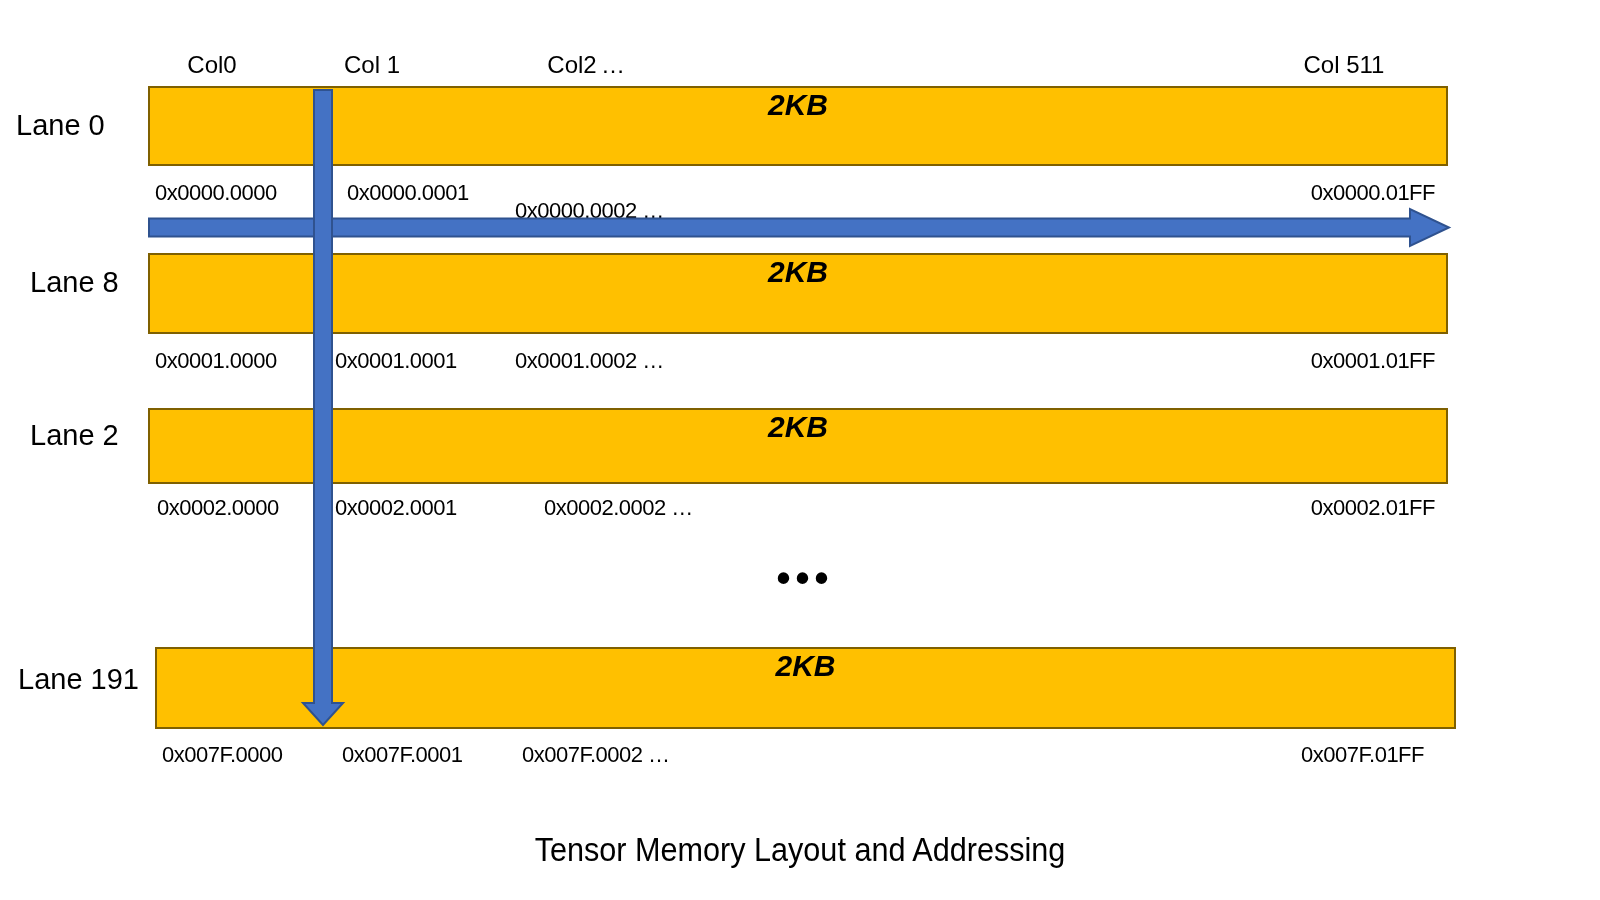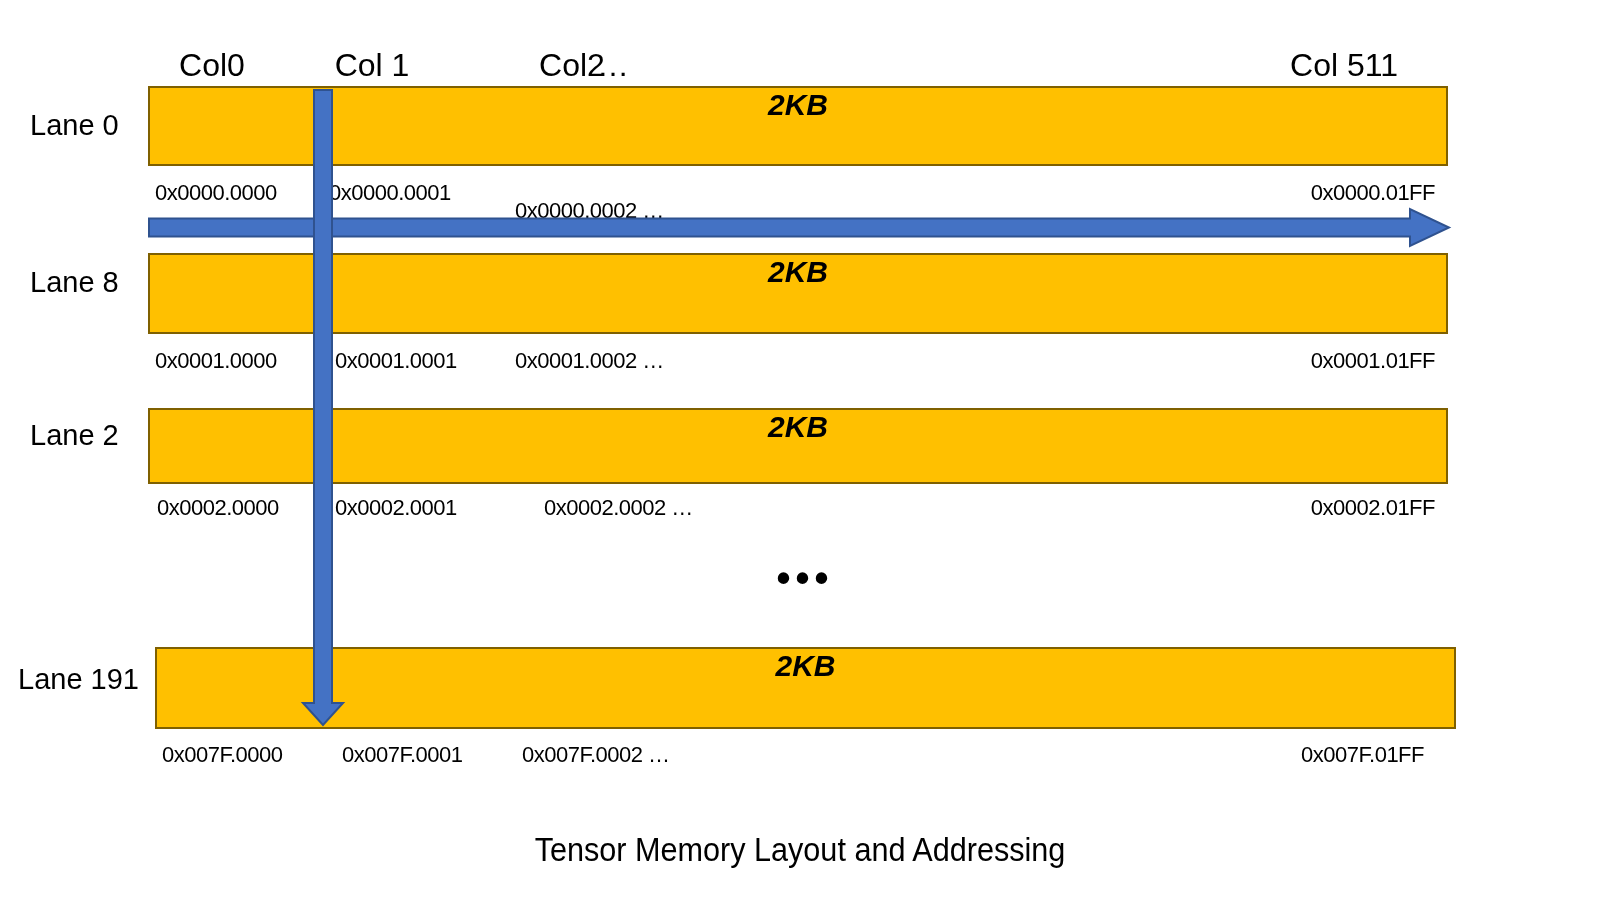--- a/index.html
+++ b/index.html
@@ -16,21 +16,21 @@
     background:var(--background);
     font-family:"Liberation Sans", sans-serif;
     color:var(--text);
     position:relative;
     overflow:hidden;
   }
   .canvas{position:absolute;left:0;top:0;width:1600px;height:900px;}
 
   .colhdr{
     position:absolute;top:50px;height:30px;line-height:30px;
-    font-size:32px;white-space:nowrap;transform:translateX(-50%);
+    font-size:24px;white-space:nowrap;transform:translateX(-50%);
   }
   .lane-label{
     position:absolute;height:34px;line-height:34px;
     font-size:29px;white-space:nowrap;
   }
   .bar{
     position:absolute;
     background:var(--bar-fill);
     border:2px solid var(--bar-border);
     display:flex;align-items:flex-start;justify-content:center;font-style:italic;
@@ -56,26 +56,26 @@
 <body>
 
 <div class="canvas">
 
   <div class="colhdr" style="left:212px">Col0</div>
   <div class="colhdr" style="left:372px">Col 1</div>
   <div class="colhdr" style="left:572px">Col2</div>
   <div class="colhdr" style="left:613px">…</div>
   <div class="colhdr" style="left:1344px">Col 511</div>
 
-  <div class="lane-label" style="left:30px;top:108px">Lane 0</div>
+  <div class="lane-label" style="left:16px;top:108px">Lane 0</div>
   <div class="bar" style="left:148px;top:86px;width:1300px;height:80px">
     <span class="kb">2KB</span>
   </div>
   <div class="addr" style="left:155px;top:178px">0x0000.0000</div>
-  <div class="addr" style="left:329px;top:178px">0x0000.0001</div>
+  <div class="addr" style="left:347px;top:178px">0x0000.0001</div>
   <div class="addr" style="left:515px;top:196px">0x0000.0002 …</div>
   <div class="addr" style="right:165px;top:178px">0x0000.01FF</div>
 
   <svg class="arrow-svg" style="left:148px;top:204px" width="1304" height="46" viewBox="0 0 1304 46">
     <path class="arrow-shape" d="M 1 14.5 L 1262 14.5 L 1262 5 L 1301 23.5 L 1262 42 L 1262 32.5 L 1 32.5 Z"></path>
   </svg>
 
   <div class="lane-label" style="left:30px;top:265px">Lane 8</div>
   <div class="bar" style="left:148px;top:253px;width:1300px;height:81px">
     <span class="kb">2KB</span>

